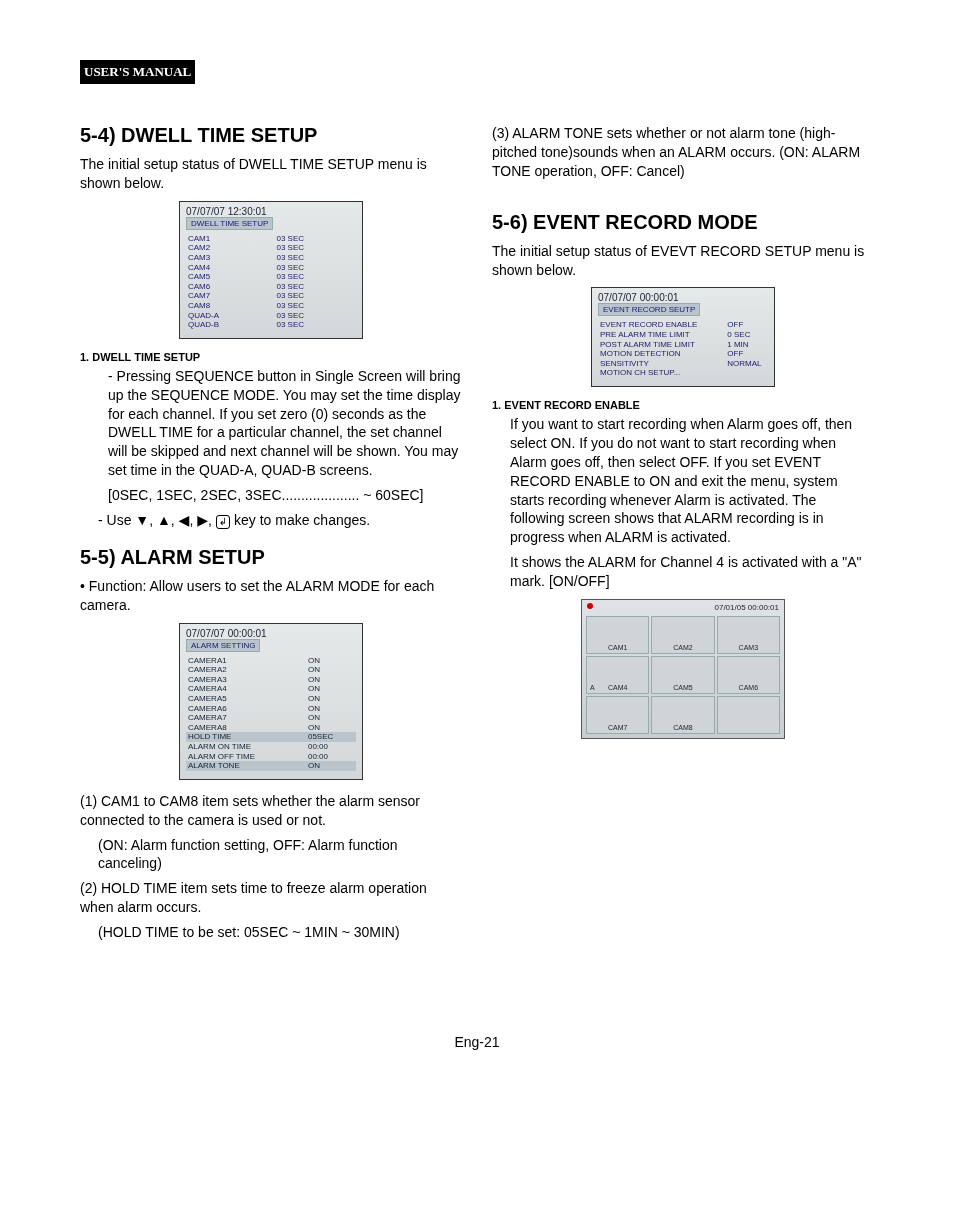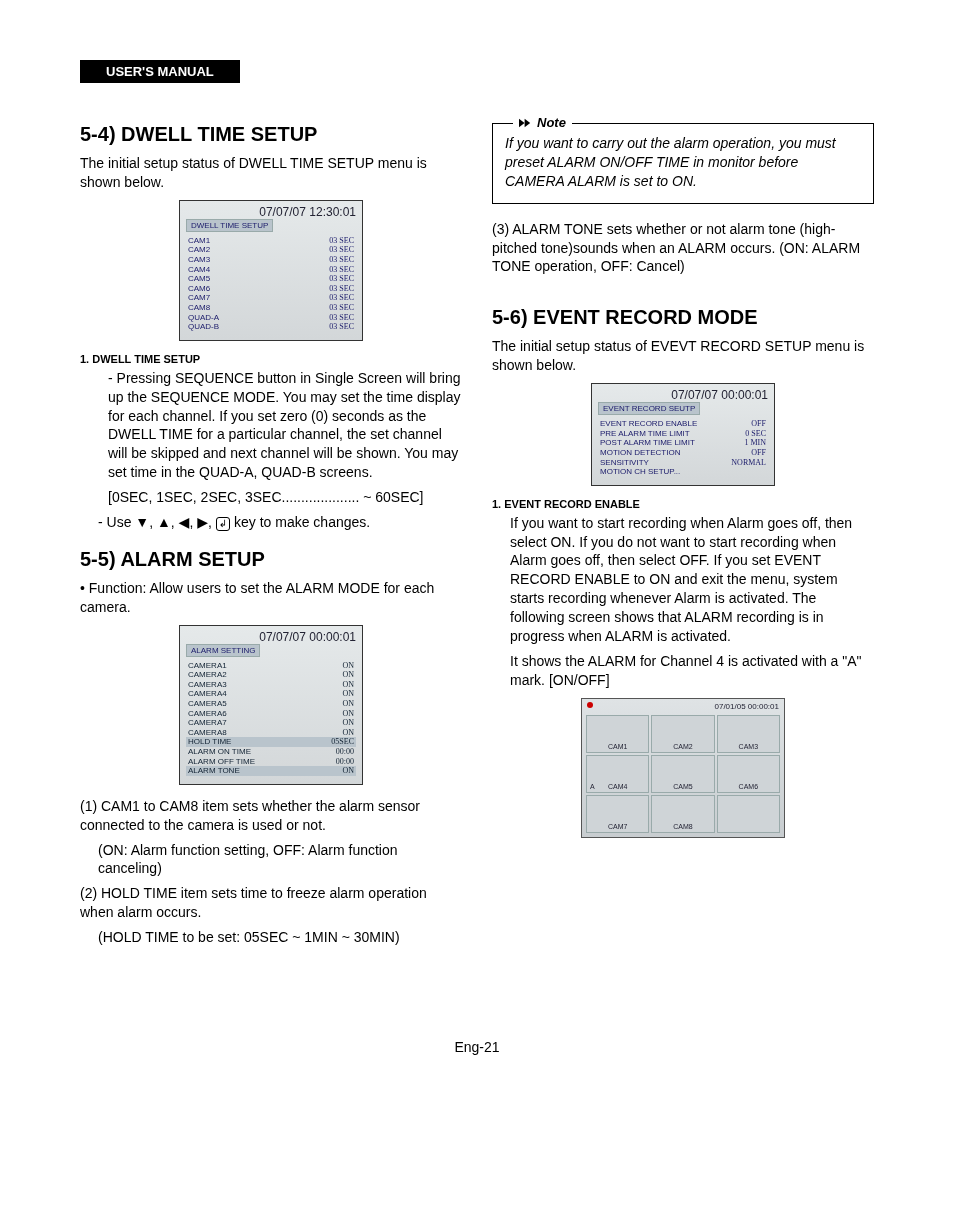--- a/index.html
+++ b/index.html
@@ -11,23 +11,24 @@
     color: #000;
   }
   .page {
     padding: 60px 80px 40px 80px;
   }
   .header-bar {
     background: #000;
     color: #fff;
     font-weight: bold;
     font-size: 13px;
-    padding: 4px 26px;
+    padding: 4px 4px;
     display: inline-block;
     margin-bottom: 40px;
+    font-family: Liberation Serif, serif;
   }
   .columns {
     display: flex;
     gap: 30px;
   }
   .col {
     flex: 1;
     min-width: 0;
   }
   h2.section-title {
@@ -56,45 +57,43 @@
     margin: 8px auto 12px auto;
     border: 1px solid #333;
     background: linear-gradient(#e5e9ea, #d3d7d9);
     font-family: Arial, sans-serif;
     font-size: 8px;
     color: #1a1a6a;
     padding: 4px 6px 8px 6px;
     width: 170px;
   }
   .osd .osd-time {
-    text-align: right;
     color: #223;
-    font-size: 12px;
+    font-size: 10px;
   }
   .osd .osd-title-tab {
     display: inline-block;
     background: #b9c4cc;
     border: 1px solid #9aa;
     padding: 1px 4px;
     font-size: 8px;
     margin-bottom: 4px;
   }
   .osd table {
     border-collapse: collapse;
     width: 100%;
   }
   .osd td {
     font-size: 8px;
     padding: 0 2px;
     line-height: 1.2;
   }
   .osd td.val {
-    text-align: right;
+    text-align: left;
     padding-left: 20px;
-    font-family: Liberation Serif, serif;
   }
   .osd-alarm td { color: #123; }
   .osd-alarm .hl { background: #b9c4cc; }
   
   .note-box {
     border: 1px solid #000;
     padding: 10px 12px 12px 12px;
     margin-bottom: 16px;
     position: relative;
     font-style: italic;
@@ -298,30 +297,20 @@
       </div>
 
       <p>(1) CAM1 to CAM8 item sets whether the alarm sensor connected to the camera is used or not.</p>
       <p class="indent">(ON: Alarm function setting, OFF: Alarm function canceling)</p>
       <p>(2) HOLD TIME item sets time to freeze alarm operation when alarm occurs.</p>
       <p class="indent">(HOLD TIME to be set: 05SEC ~ 1MIN ~ 30MIN)</p>
     </div>
 
     <div class="col">
 
-      <div class="note-box">
-        <div class="note-label-wrap">
-          <svg class="ff-icon" viewBox="0 0 20 12">
-              <polygon points="0,0 8,6 0,12" fill="#000"></polygon>
-              <polygon points="8,0 16,6 8,12" fill="#000"></polygon>
-            </svg>
-          <span class="note-label">Note</span>
-        </div>
-        <span>If you want to carry out the alarm operation, you must preset ALARM ON/OFF TIME in monitor before CAMERA ALARM is set to ON.</span>
-      </div>
 
       <p>(3) ALARM TONE sets whether or not alarm tone (high-pitched tone)sounds when an ALARM occurs. (ON: ALARM TONE operation, OFF: Cancel)</p>
 
       <h2 class="section-title" style="margin-top:30px">5-6) EVENT RECORD MODE</h2>
       <p>The initial setup status of EVEVT RECORD SETUP menu is shown below.</p>
 
       <div class="osd">
         <div class="osd-time">07/07/07  00:00:01</div>
         <div class="osd-title-tab">EVENT RECORD SEUTP</div>
         <table>

